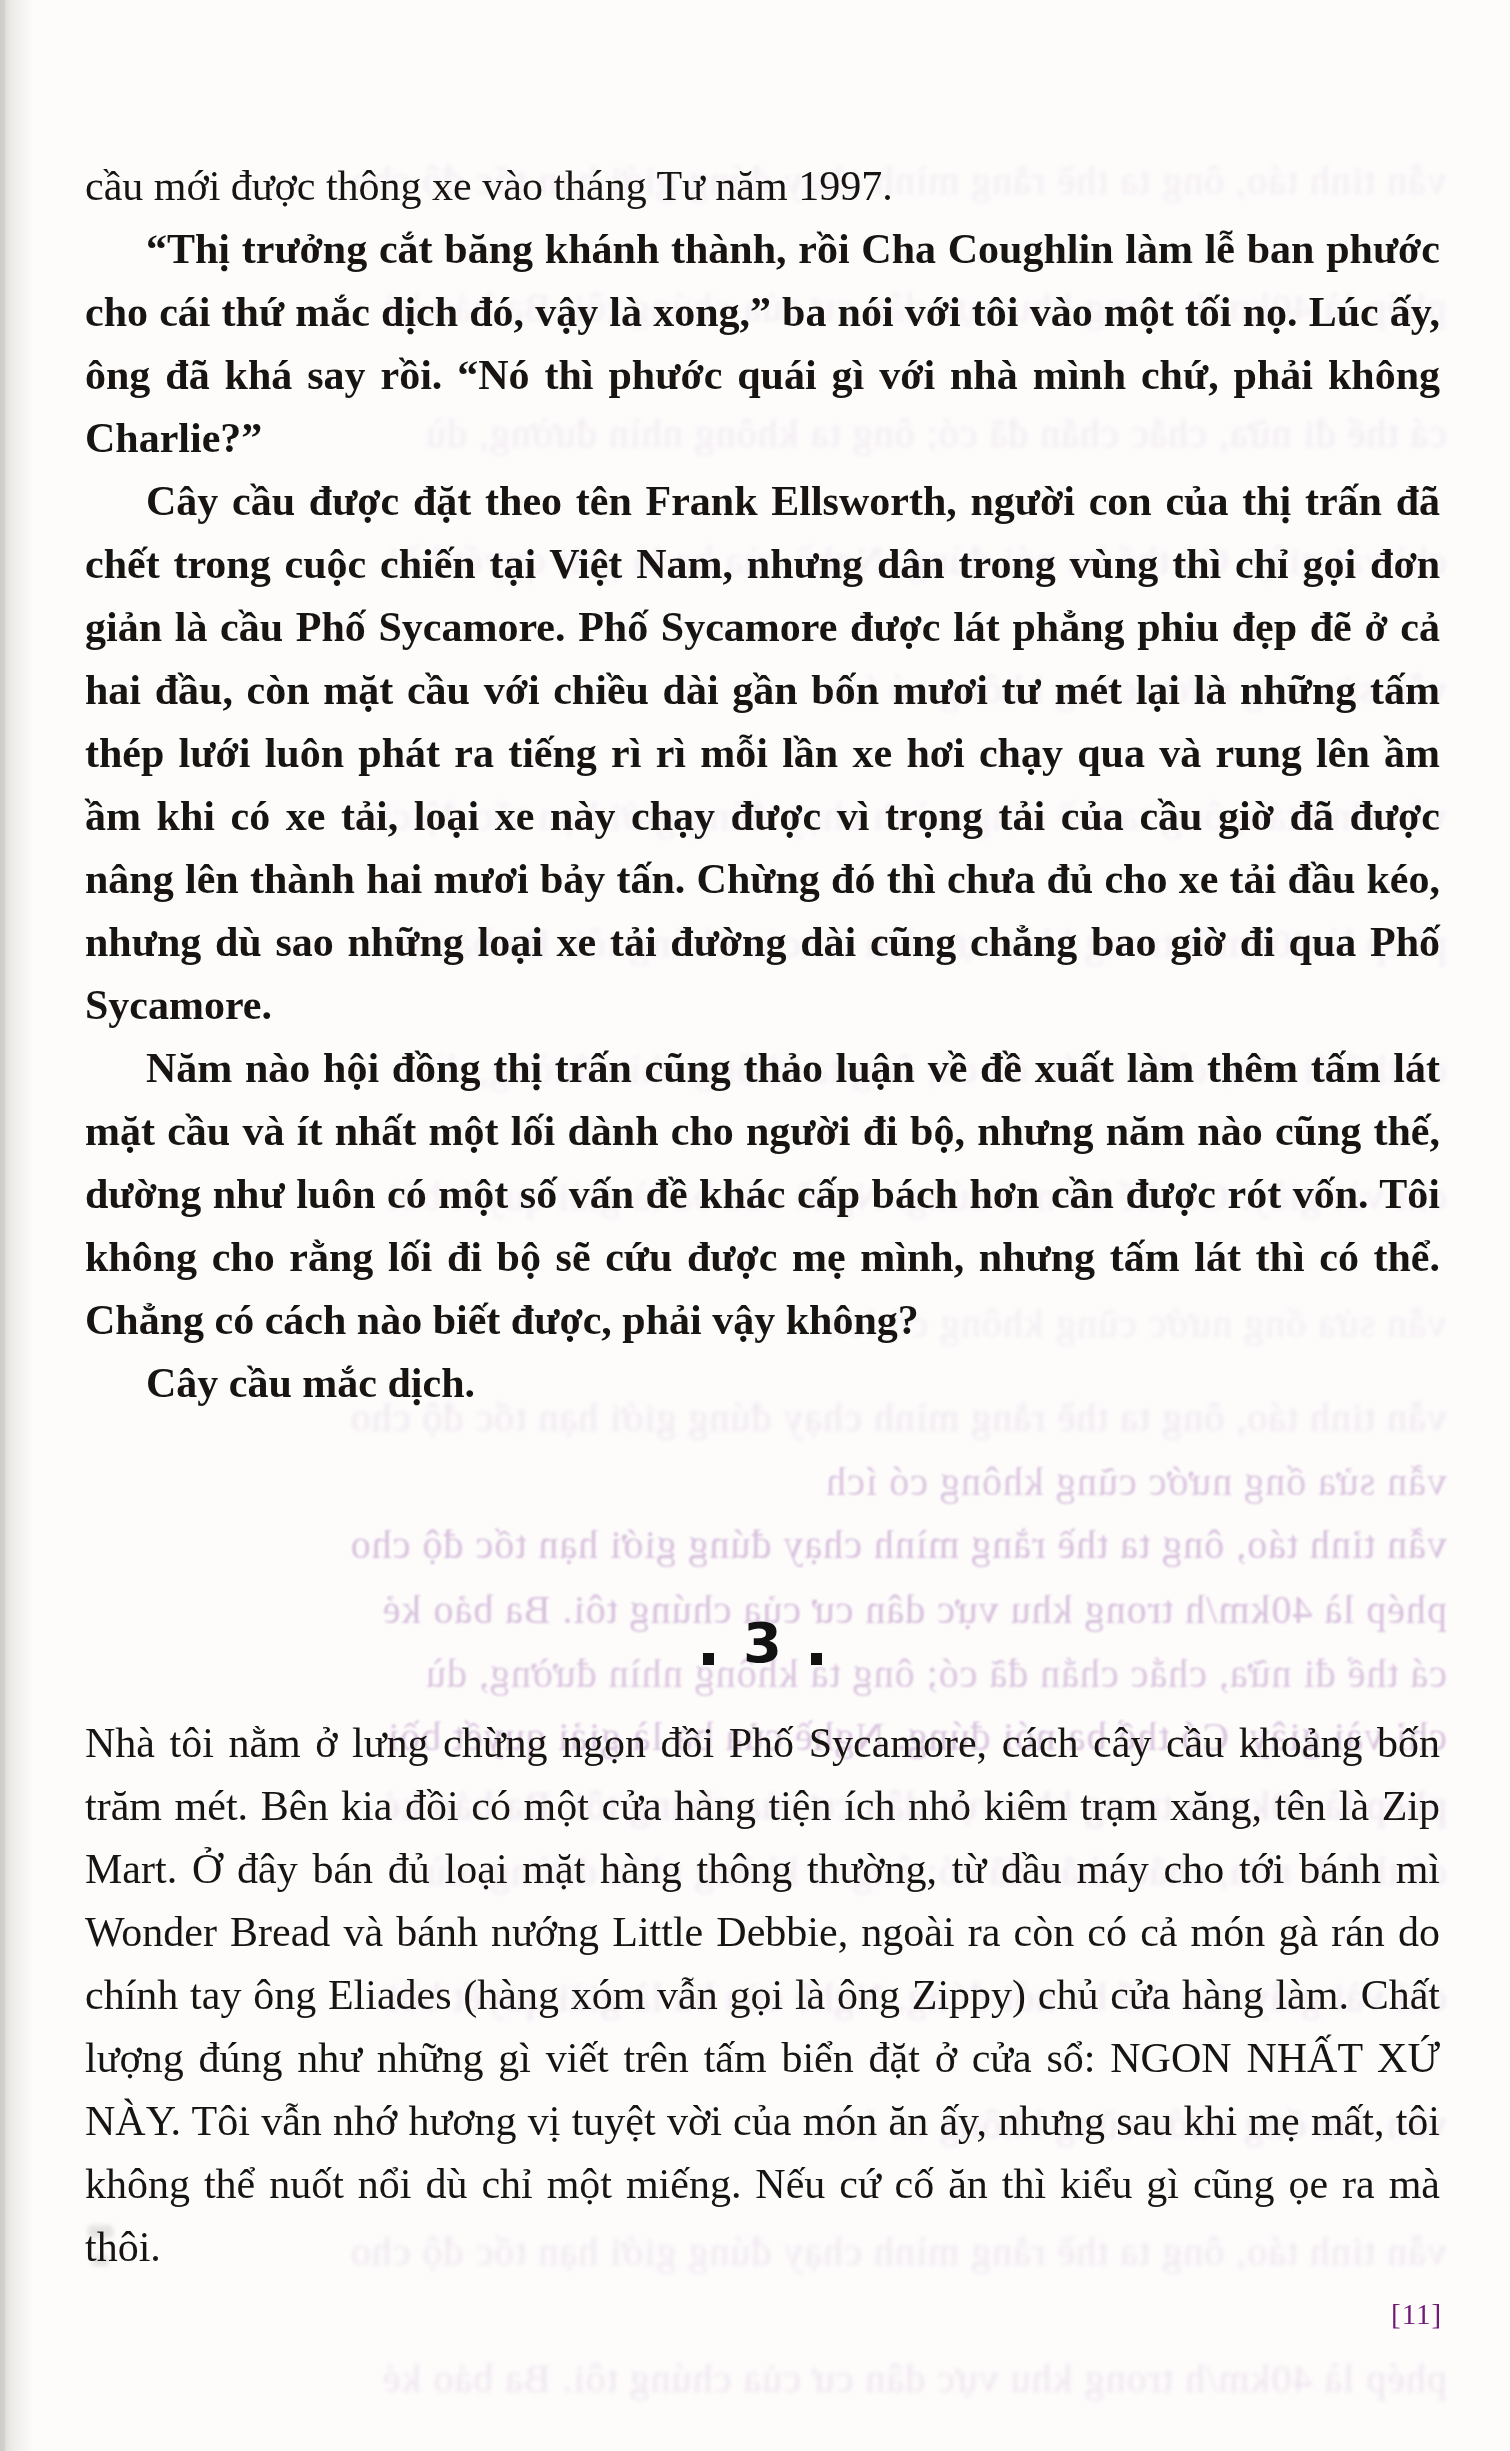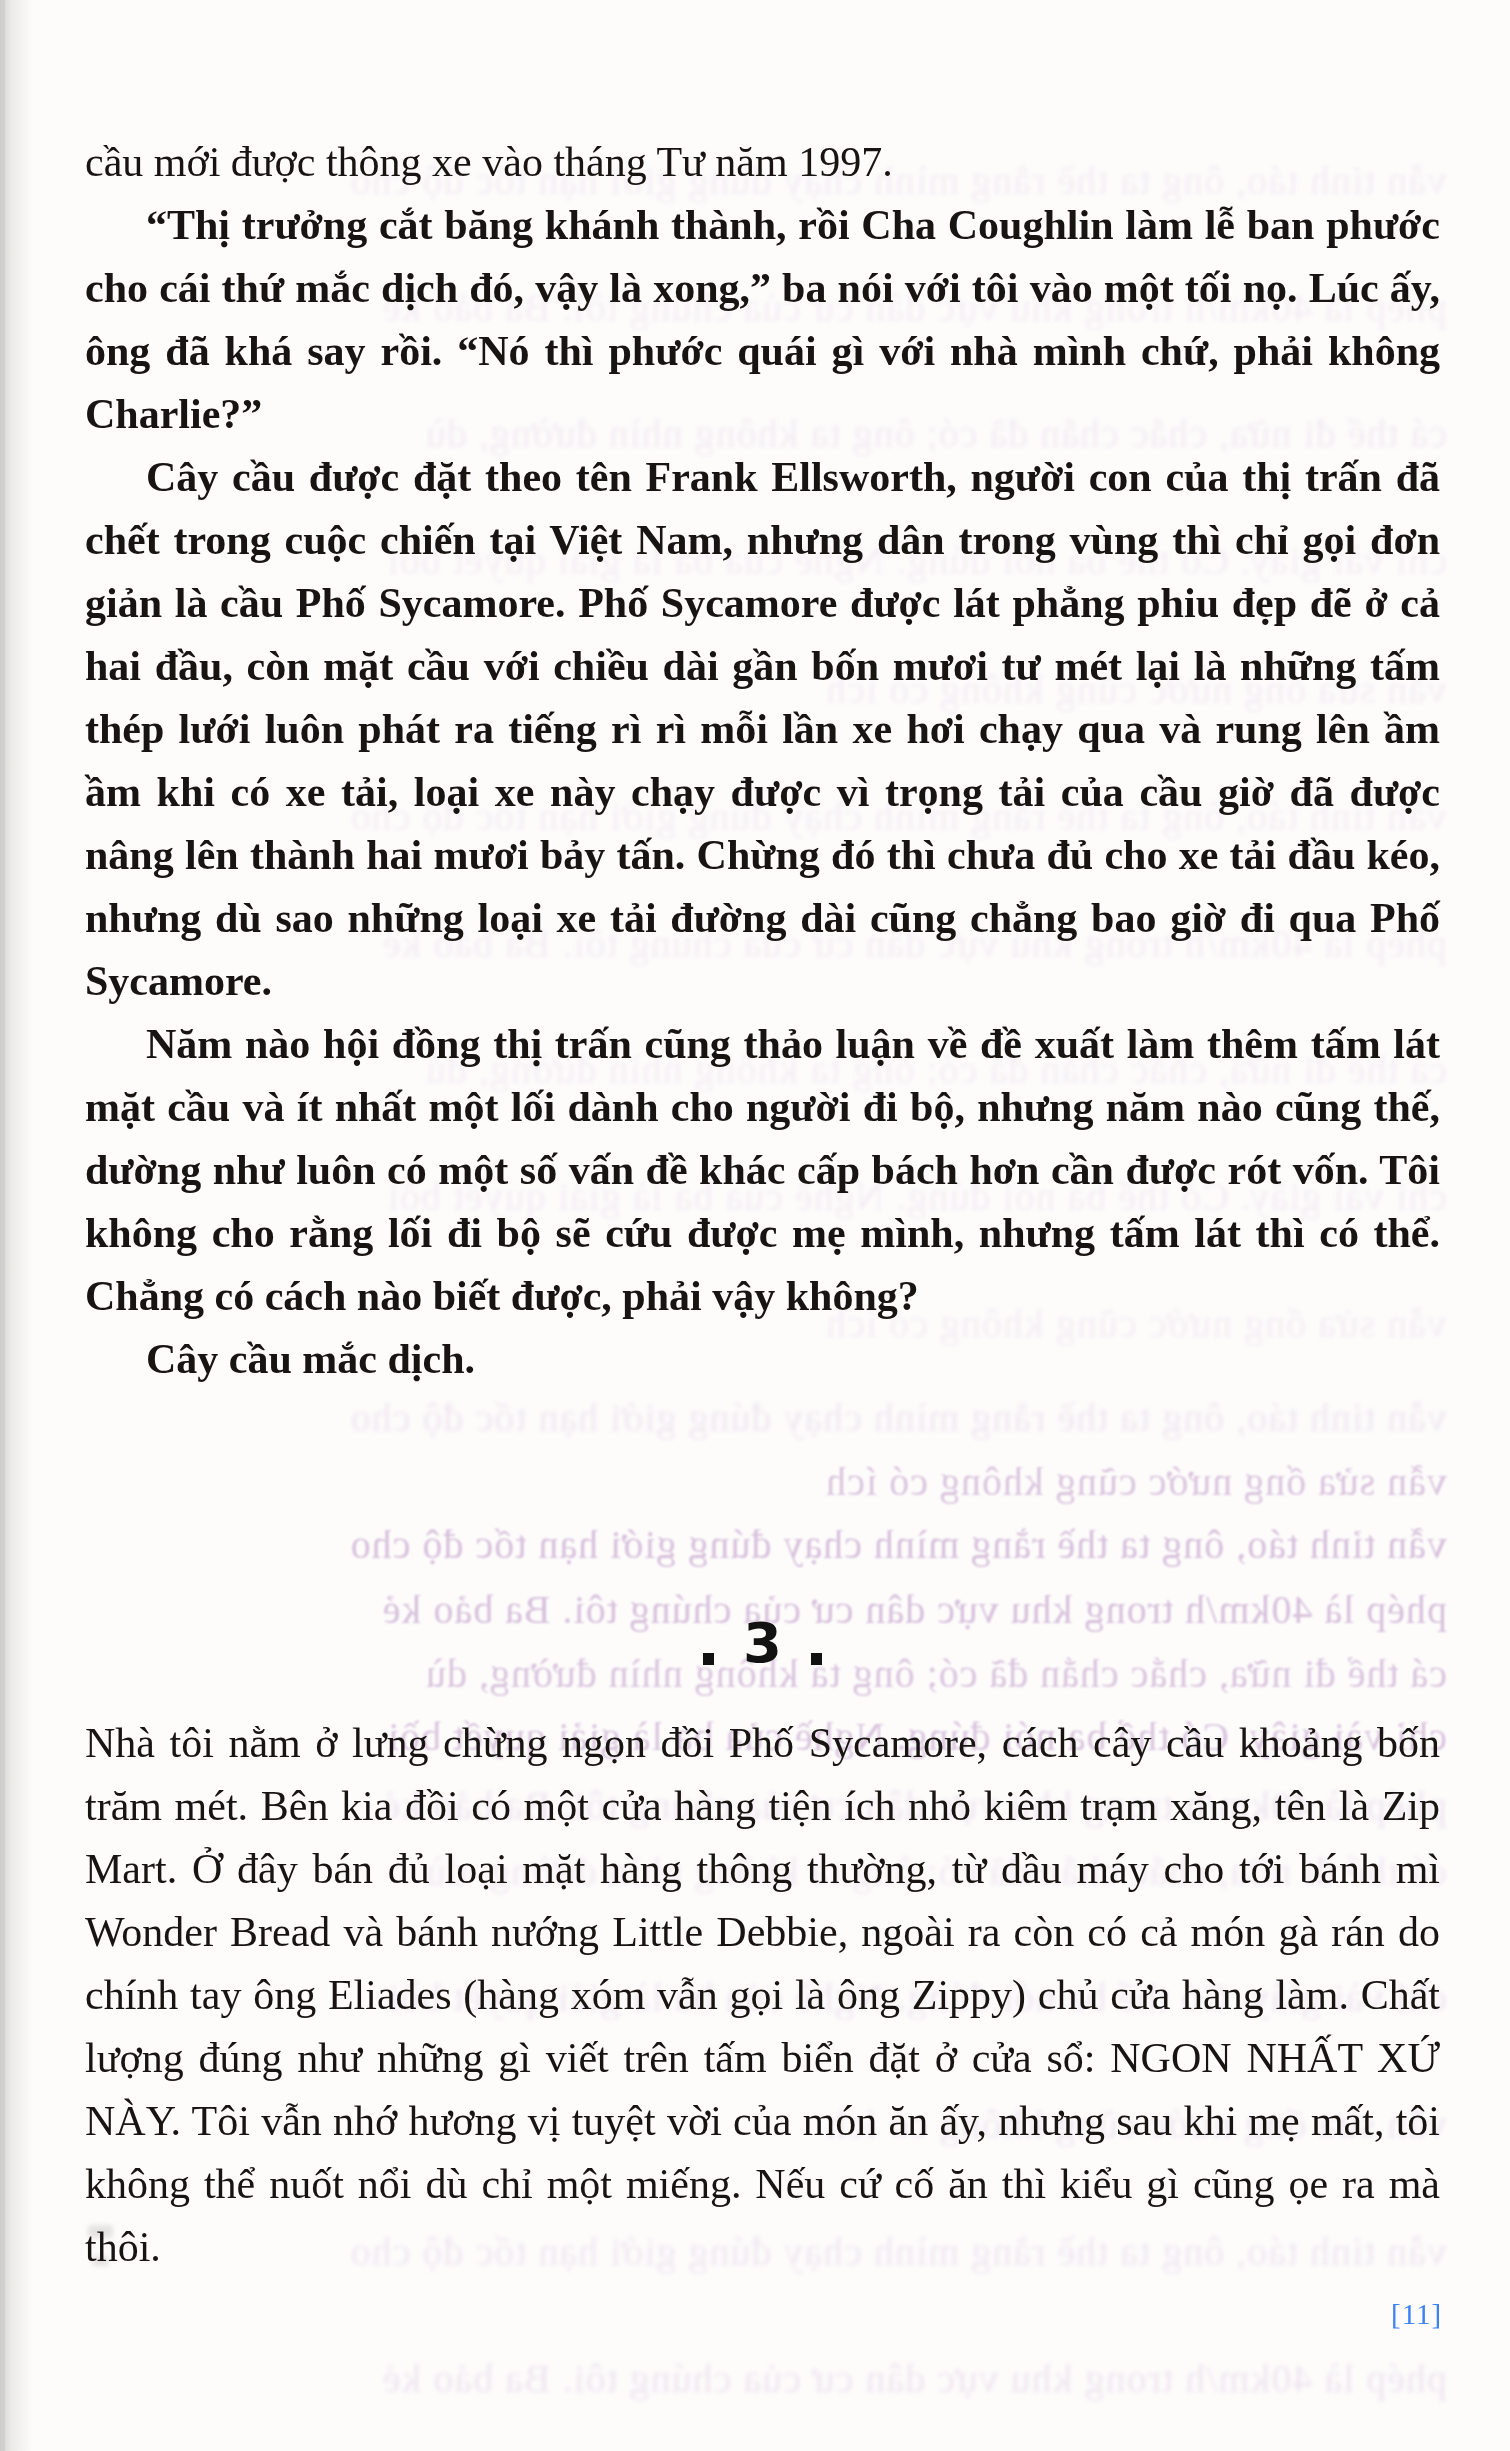--- a/index.html
+++ b/index.html
@@ -27,38 +27,38 @@
   }
   
   .text-block{
     position:absolute;left:85px;width:1355px;
     font-size:42px;line-height:63px;color:#181411;
     text-align:justify;
     -webkit-font-smoothing:antialiased;
   }
   .text-block p{margin:0;padding:0;}
   .text-block p.indent{text-indent:61px;font-weight:bold;}
-  #before-section{top:131px;}
+  #before-section{top:155px;}
   #after-section{top:1712px;}
   .section-heading{
     position:absolute;left:85px;width:1355px;top:1602px;height:81px;
     display:flex;align-items:center;justify-content:center;gap:29px;
     color:#121212;
   }
   .section-number{
     font-family:"DejaVu Sans","Liberation Sans",sans-serif;
     font-weight:700;font-size:56px;line-height:56px;
   }
   .section-dot{
     width:11.5px;height:11.5px;background:#121212;display:inline-block;
     margin-top:33px;
   }
   .page-number{
     position:absolute;left:1391px;top:2298px;
-    font-size:29px;color:#3b82f6;letter-spacing:1px;
+    font-size:29px;color:#701a75;letter-spacing:1px;
   }
   
   .smudge{position:absolute;background:#b9b6b2;opacity:.35;border-radius:3.8px;filter:blur(2.9px);}
   .smudge.s1{left:88px;top:2225px;width:25px;height:13.4px;}
   .smudge.s2{left:92px;top:2256px;width:17.3px;height:9.6px;}
 </style>
 </head>
 <body>
 
 <div class="page">

